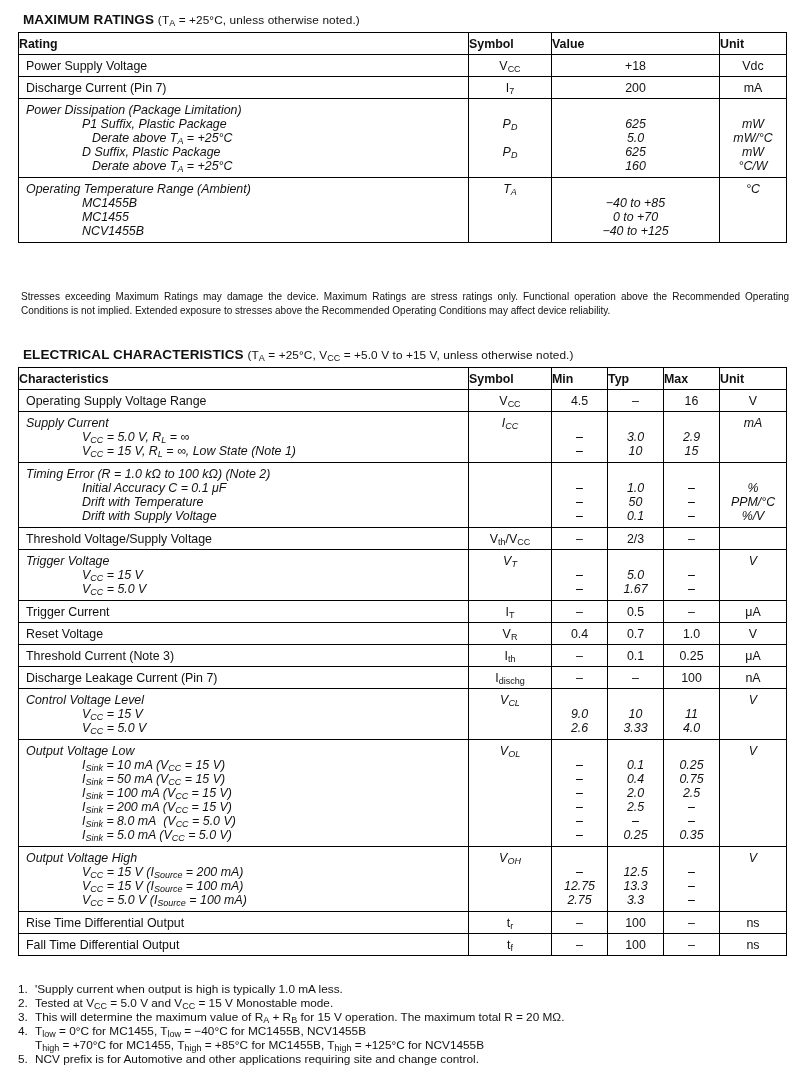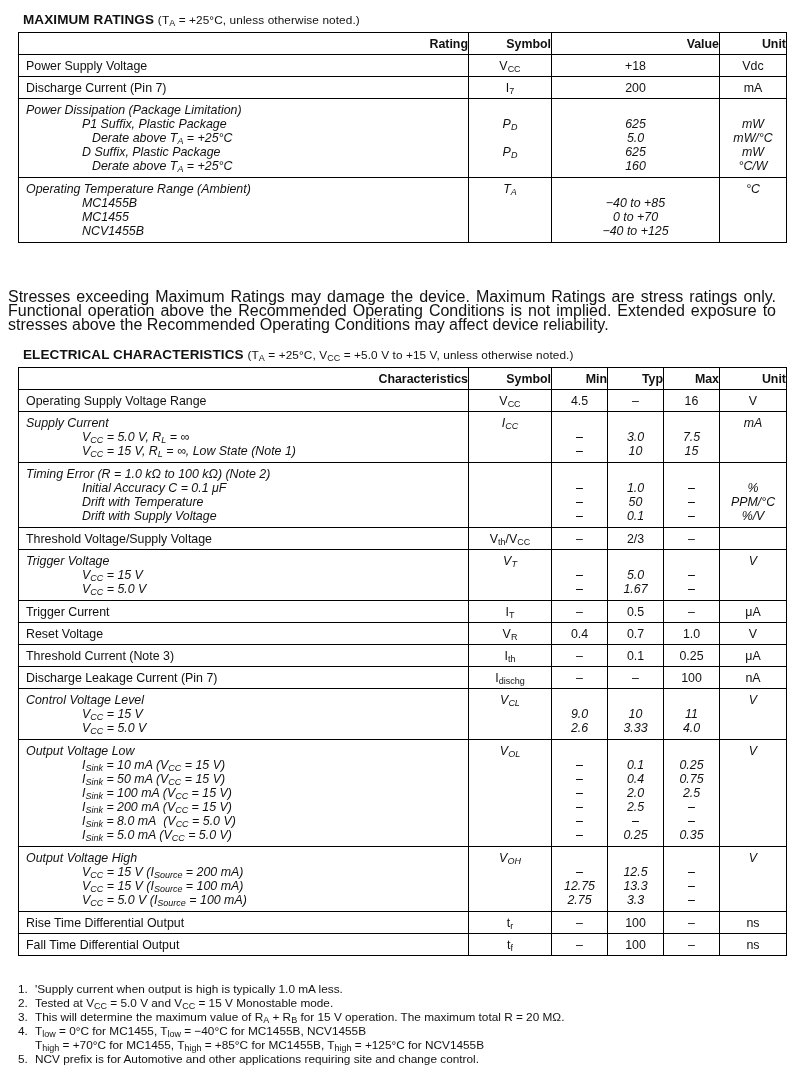--- a/index.html
+++ b/index.html
@@ -2,29 +2,29 @@
 <html><head>
 <meta charset="utf-8">
 <style>
   html, body { margin:0; padding:0; background:#fff; }
   body { width:803px; height:1077px; position:relative; overflow:hidden;
          font-family:"Liberation Sans", sans-serif; color:#111; font-size:12.4px; }
   .title { position:absolute; left:23px; font-size:13.5px; font-weight:bold; letter-spacing:0.1px; white-space:nowrap;text-align:center; }
   .title .cond { font-weight:normal; font-size:11.8px; }
   table { position:absolute; left:18px; border-collapse:collapse; table-layout:fixed; }
   td, th { border:1px solid #000; padding:0; vertical-align:top; font-size:12.4px; line-height:14px; }
-  th { font-weight:bold; text-align:right; height:21px; vertical-align:middle; }
+  th { font-weight:bold; text-align:left; height:21px; vertical-align:middle; }
   td.c { text-align:center; }
   td.l { padding-left:7px; }
   .ln { display:block; white-space:nowrap; }
   .i1 { padding-left:56px; }
   .i2 { padding-left:66px; }
   .pad { padding-top:4px; padding-bottom:4px;font-style:italic; }
   sub { font-size:9px; vertical-align:-2px; line-height:0; }
-  .note { position:absolute; left:8px; width:768px; font-size:16px; line-height:14px; text-align:justify; }
+  .note { position:absolute; left:21px; width:768px; font-size:10px; line-height:14px; text-align:justify; }
   .fn { position:absolute; left:18px; font-size:11.8px; line-height:13.5px; white-space:nowrap; }
   .fn .num { display:inline-block; width:17px; }
 </style>
 </head>
 <body>
 
 <div class="title" style="top:12px;">
   <span>MAXIMUM RATINGS</span>
   <span class="cond">(T<sub>A</sub> = +25°C, unless otherwise noted.)</span>
 </div>
@@ -151,21 +151,21 @@
           <span class="ln">–</span>
           <span class="ln">–</span>
         </td>
     <td class="c pad">
           <span class="ln">&nbsp;</span>
           <span class="ln">3.0</span>
           <span class="ln">10</span>
         </td>
     <td class="c pad">
           <span class="ln">&nbsp;</span>
-          <span class="ln">7.5</span>
+          <span class="ln">2.9</span>
           <span class="ln">15</span>
         </td>
     <td class="c pad">mA</td>
   </tr>
 
   <tr>
     <td class="l pad">
       <span class="ln">Timing Error (R = 1.0 kΩ to 100 kΩ) (Note 2)</span>
       <span class="ln i1">Initial Accuracy C = 0.1 μF</span>
       <span class="ln i1">Drift with Temperature</span>

